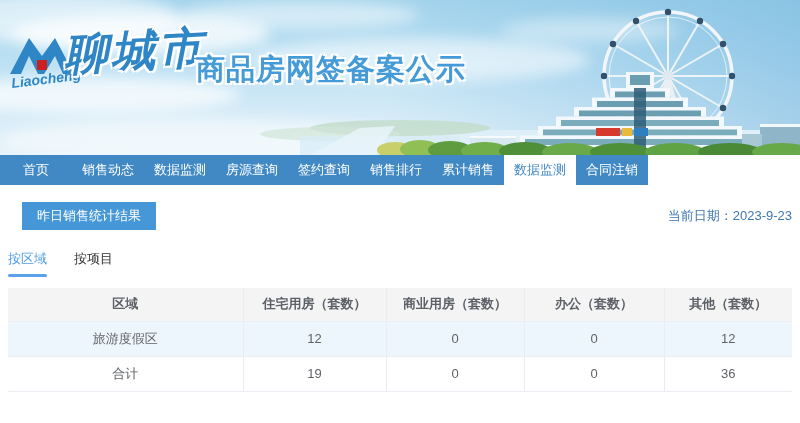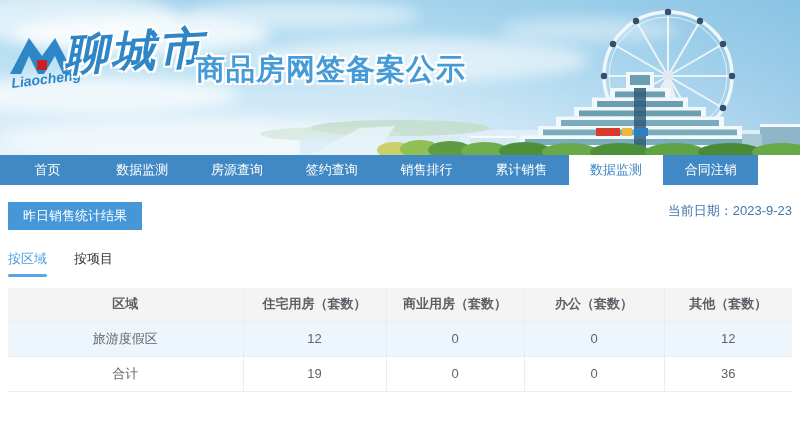--- a/index.html
+++ b/index.html
@@ -13,28 +13,28 @@
   .brand-script { position:absolute; left:64px; top:22px; font-size:44px; font-weight:bold;
     font-style:italic; letter-spacing:3px; color:#2f86c6; transform:rotate(-3deg);
     text-shadow:-2px -2px 0 #fff, 2px -2px 0 #fff, -2px 2px 0 #fff, 2px 2px 0 #fff,
       0 0 4px rgba(255,255,255,.9); white-space:nowrap; }
   .brand-title { position:absolute; left:196px; top:50px; font-size:29px; font-weight:bold;
     letter-spacing:1px; color:#459bd7;
     text-shadow:-2px -2px 0 #fff, 2px -2px 0 #fff, -2px 2px 0 #fff, 2px 2px 0 #fff,
       0 0 4px rgba(255,255,255,.9); white-space:nowrap; }
 
   
-  .main-nav { display:flex; width:758px; height:30px; background:#4189c4; }
+  .main-nav { display:flex; width:648px; height:30px; background:#4189c4; }
   .main-nav a { flex:1; display:flex; align-items:center; justify-content:center;
     font-size:13px; color:#fff; text-decoration:none; cursor:pointer; white-space:nowrap; }
   .main-nav a.active { background:#fff; color:#3f88c5; }
 
   
-  .section-head { display:flex; justify-content:space-between; 
-    margin:17px 8px 0 8px; }
+  .section-head { display:flex; justify-content:space-between; align-items:center;
+    margin:17px 8px 0 22px; }
   .section-title { background:#4697d7; color:#fff; font-size:13px; padding:5px 15px; }
   .current-date { color:#3f76ae; font-size:13px; }
 
   
   .tabs { display:flex; margin:20px 8px 0 8px; }
   .tab { font-size:13px; color:#303133; margin-right:27px; padding:0 0 9px 0;
     cursor:pointer; position:relative; }
   .tab.active { color:#4a9ae2; }
   .tab.active::after { content:""; position:absolute; left:0; right:0; bottom:0;
     height:3px; border-radius:2px; background:#5ba2ec; }
@@ -179,20 +179,21 @@
     <rect x="27" y="30" width="10" height="10" fill="#cc1f1f"></rect>
     <text x="2" y="58" font-size="14" font-style="italic" font-weight="bold" fill="#2f86c6" transform="rotate(-7 2 58)">Liaocheng</text>
   </svg>
 
   <span class="brand-script">聊城市</span>
   <span class="brand-title">商品房网签备案公示</span>
 </header>
 
 <nav class="main-nav">
   <a>首页</a>
+  <a>销售动态</a>
   <a>数据监测</a>
   <a>房源查询</a>
   <a>签约查询</a>
   <a>销售排行</a>
   <a>累计销售</a>
   <a class="active">数据监测</a>
   <a>合同注销</a>
 </nav>
 
 <main>

